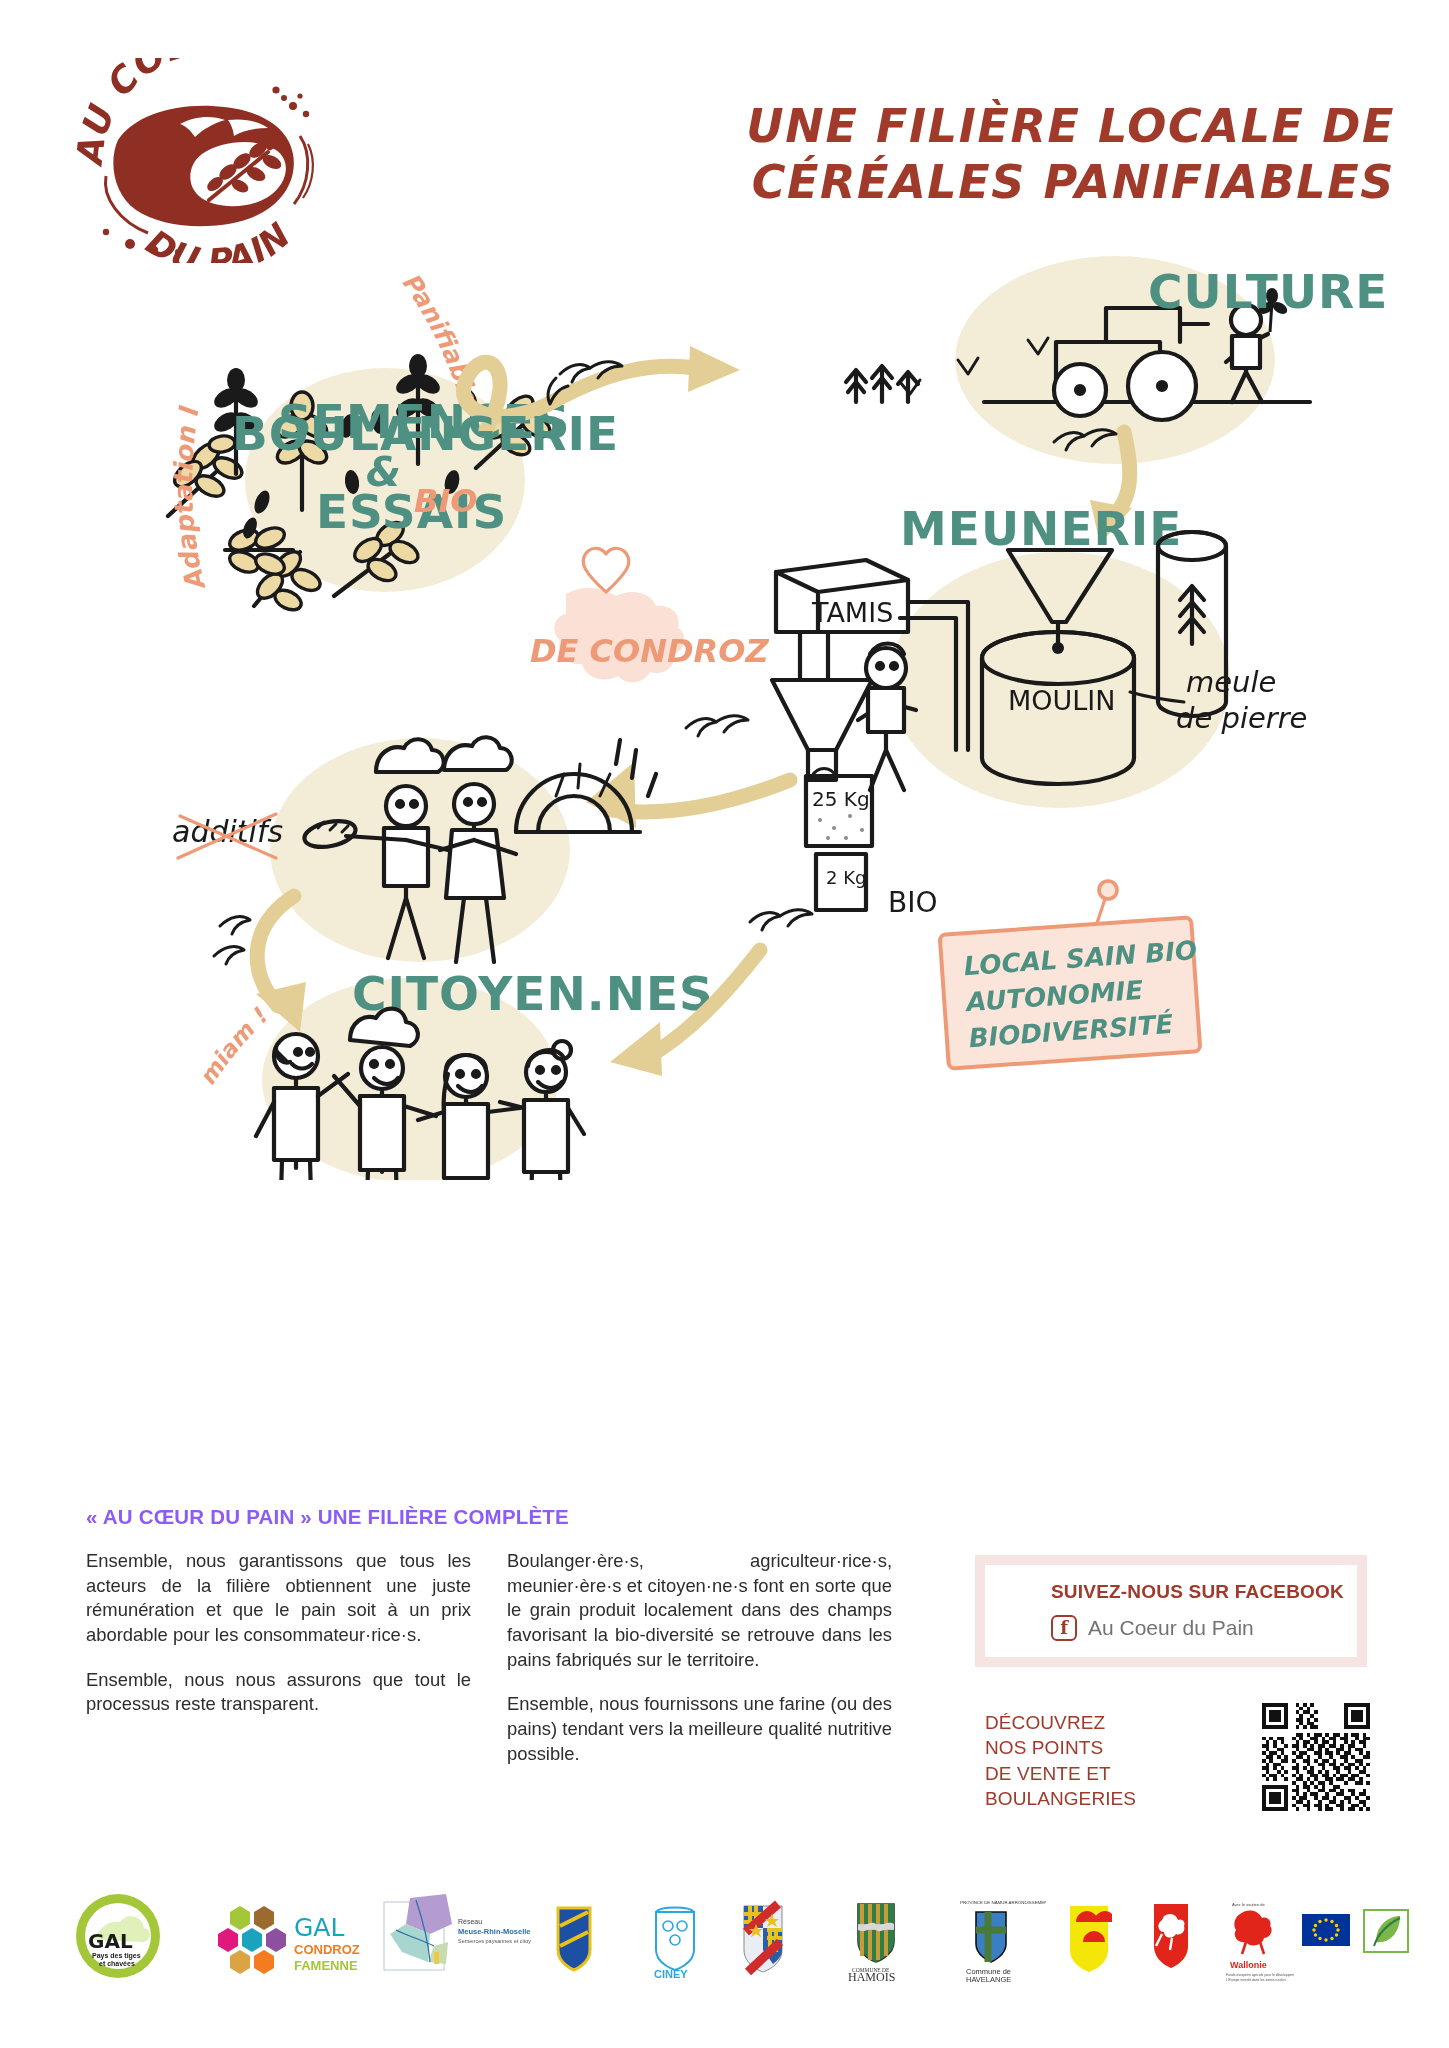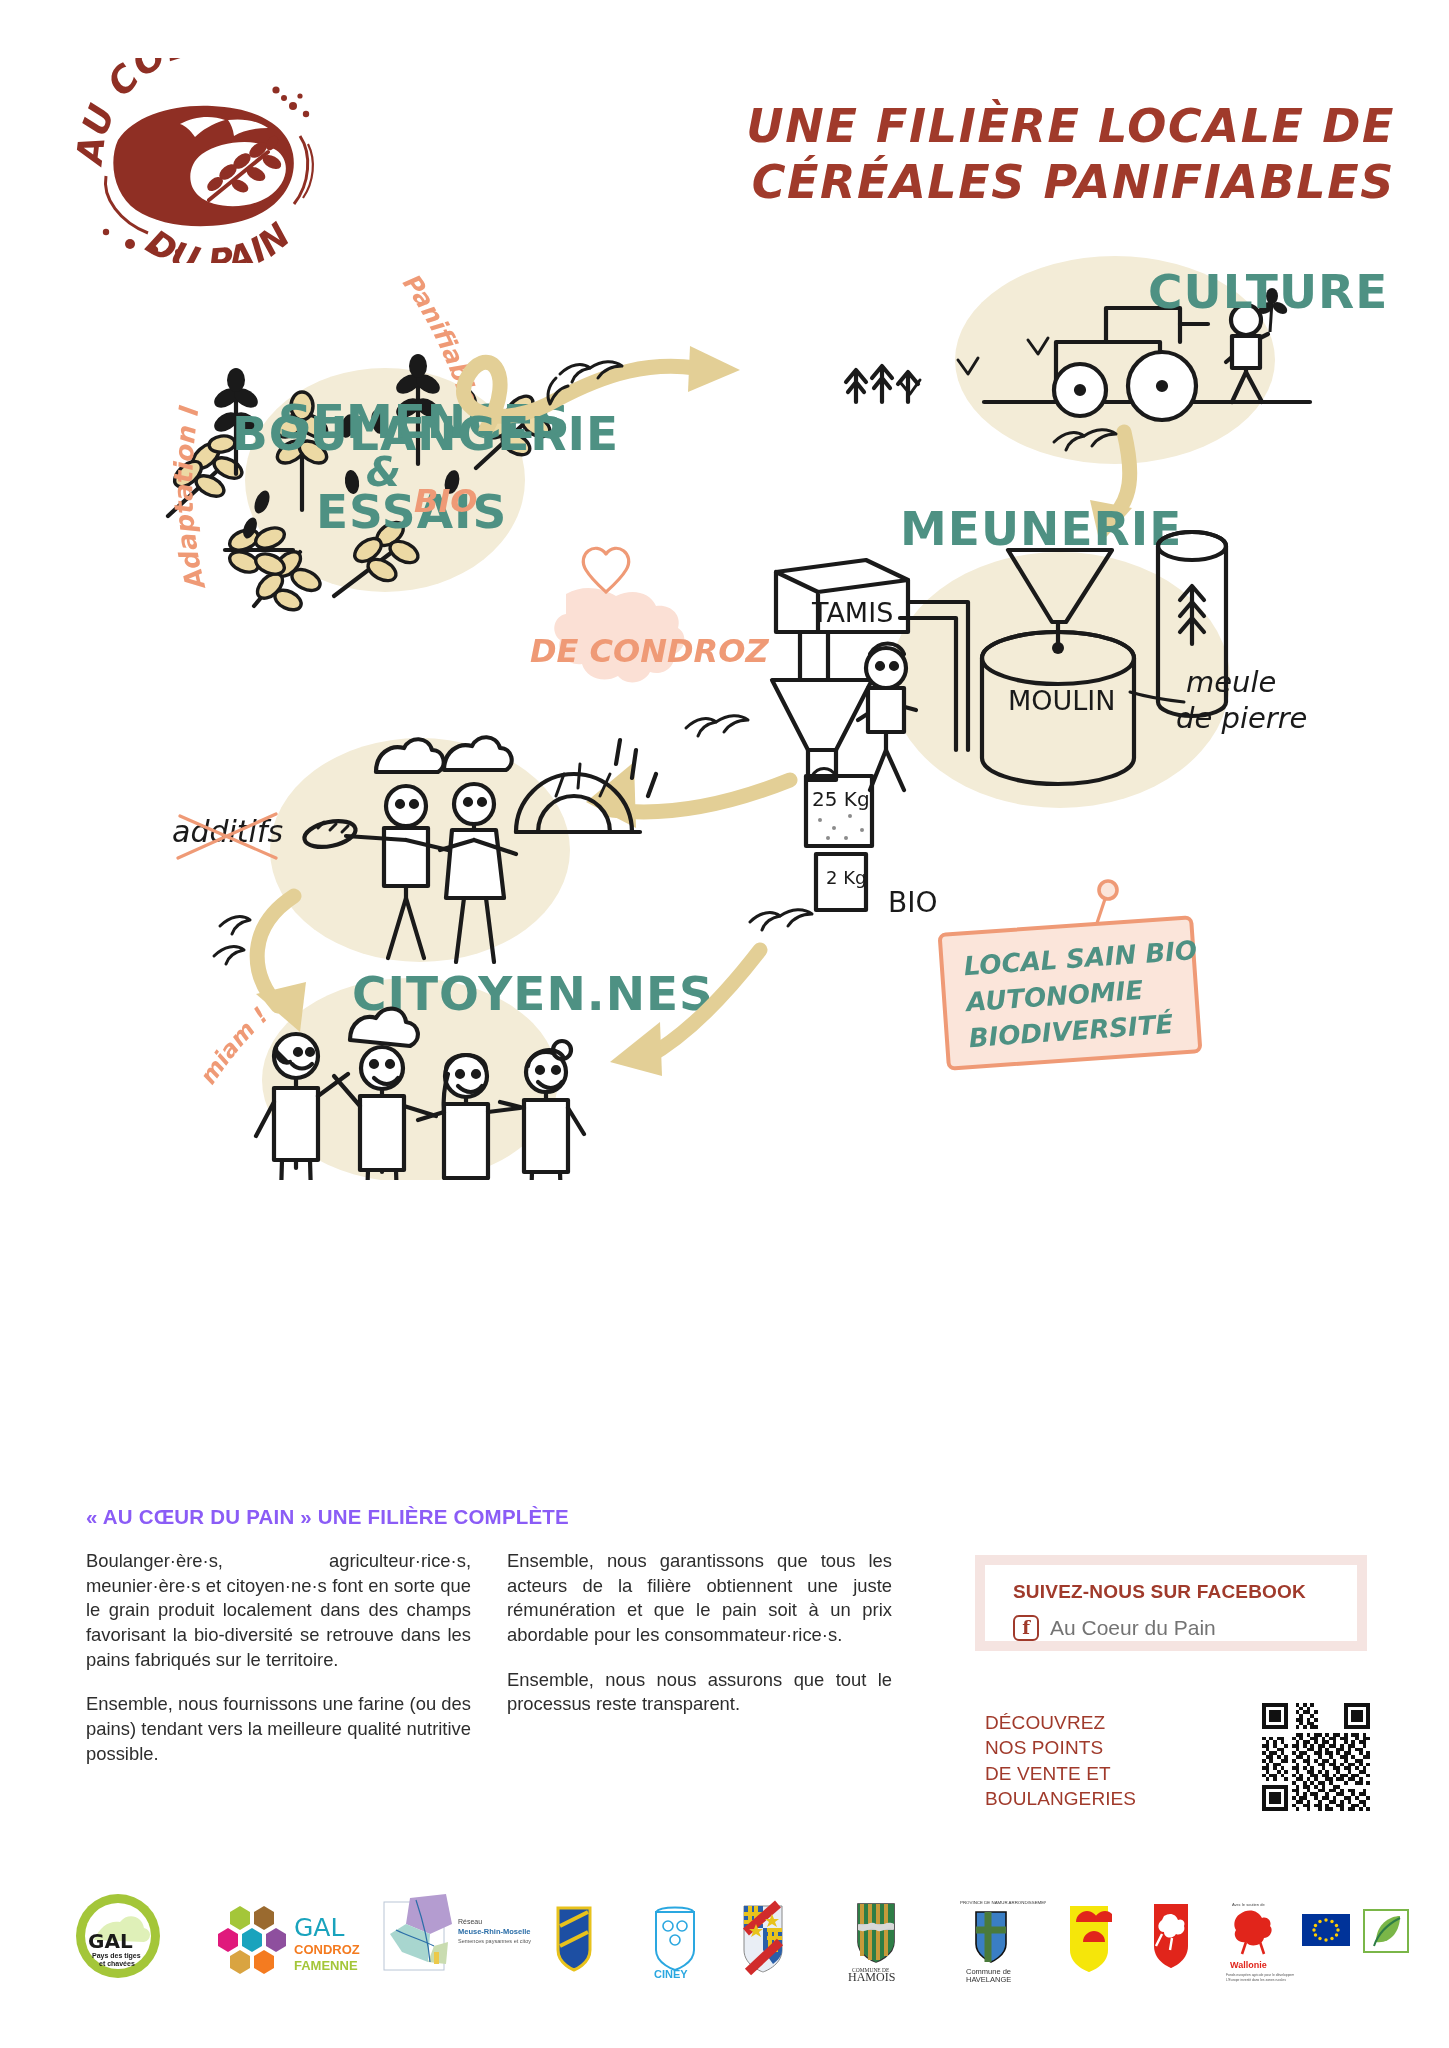--- a/index.html
+++ b/index.html
@@ -73,22 +73,22 @@
   }
   .cols { position:absolute; left:86px; top: 44px; width: 810px; display:flex; gap:36px; }
   .col { width: 385px; }
   .col p {
     font-size: 18.4px; line-height: 1.34; color:#2d2d2d; text-align: justify;
     margin-bottom: 20px; font-family:"Liberation Sans", sans-serif;
   }
   .col p:last-child { margin-bottom:0; }
 
   .fb-card {
-    position:absolute; left: 975px; top: 50px; width: 392px; height: 96px;
-    background:#fff; border: 10px solid #f5e4e1;
+    position:absolute; left: 975px; top: 50px; width: 392px; height: 112px;
+    background:#fff; border: 10px solid #f5e4e1; padding-left: 38px;
   }
   .fb-inner { padding: 16px 0 0 28px; }
   .fb-title { color:#a03a2b; font-weight:700; font-size:19px; letter-spacing:0.2px; }
   .fb-row { display:flex; align-items:center; gap:11px; margin-top:12px; }
   .fb-glyph {
     width:26px; height:26px; border:2.6px solid #a03a2b; border-radius:6px;
     display:flex; align-items:center; justify-content:center;
     color:#a03a2b; font-weight:700; font-size:18px; font-family:"DejaVu Serif", serif;
     line-height:1;
   }
@@ -576,26 +576,26 @@
       </g>
 
     </svg>
   </div>
 
   <div class="footer">
     <div class="footer-head">« AU CŒUR DU PAIN » UNE FILIÈRE COMPLÈTE</div>
 
     <div class="cols">
       <div class="col">
+        <p>Ensemble, nous garantissons que tous les acteurs de la filière obtiennent une juste rémunération et que le pain soit à un prix abordable pour les consommateur·rice·s.</p>
+        <p>Ensemble, nous nous assurons que tout le processus reste transparent.</p>
+      </div>
+      <div class="col">
         <p>Boulanger·ère·s, agriculteur·rice·s, meunier·ère·s et citoyen·ne·s font en sorte que le grain produit localement dans des champs favorisant la bio-diversité se retrouve dans les pains fabriqués sur le territoire.</p>
         <p>Ensemble, nous fournissons une farine (ou des pains) tendant vers la meilleure qualité nutritive possible.</p>
-      </div>
-      <div class="col">
-        <p>Ensemble, nous garantissons que tous les acteurs de la filière obtiennent une juste rémunération et que le pain soit à un prix abordable pour les consommateur·rice·s.</p>
-        <p>Ensemble, nous nous assurons que tout le processus reste transparent.</p>
       </div>
     </div>
 
     <div class="fb-card">
       <div class="fb-inner">
         <div class="fb-title">SUIVEZ-NOUS SUR FACEBOOK</div>
         <div class="fb-row">
           <span class="fb-glyph">f</span>
           <span class="fb-name">Au Coeur du Pain</span>
         </div>

